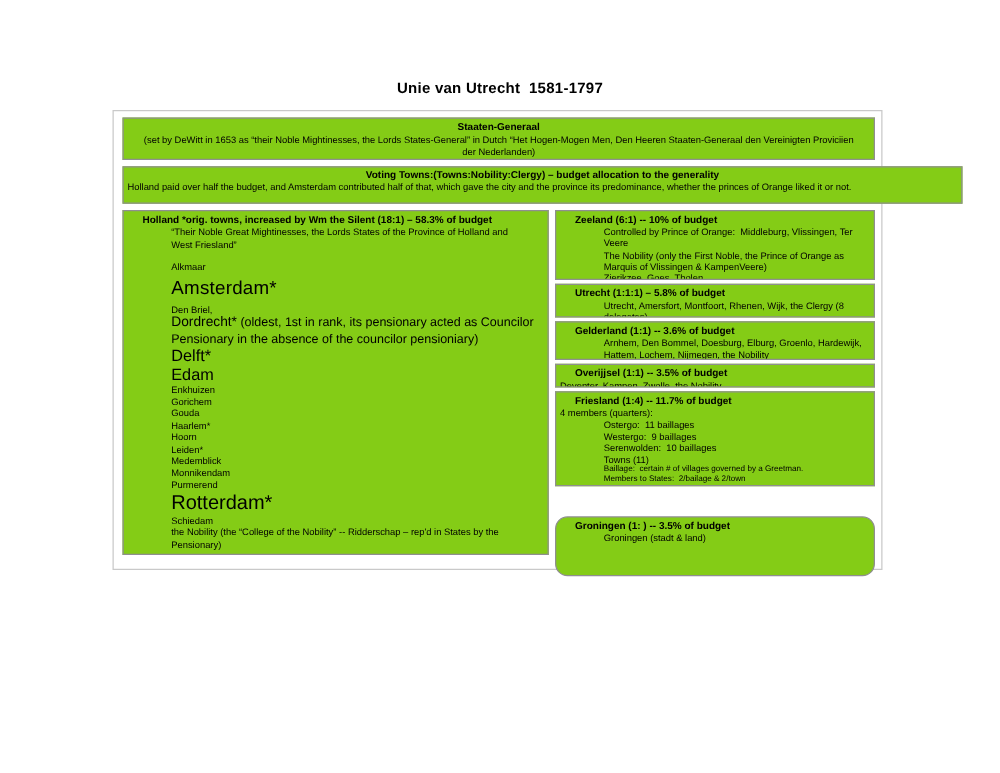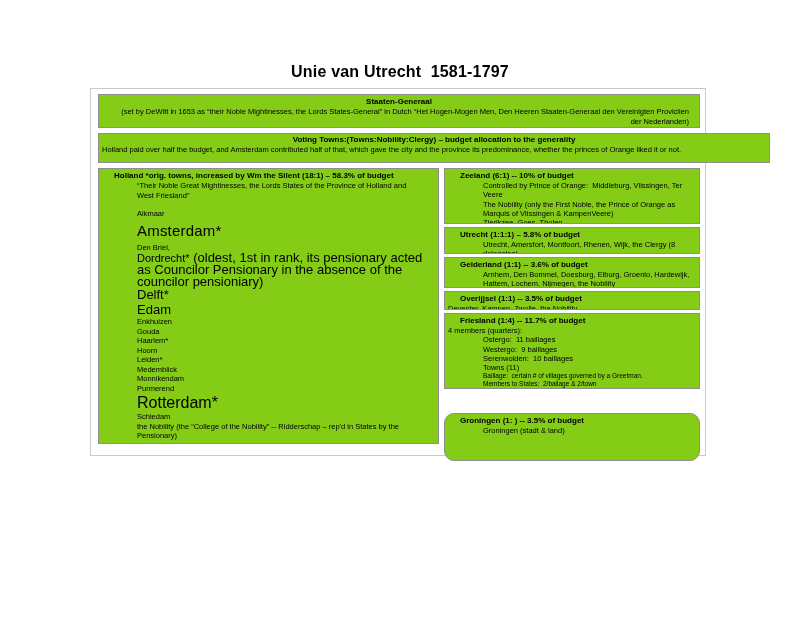--- a/index.html
+++ b/index.html
@@ -2,21 +2,21 @@
 <html><head>
 <meta charset="utf-8">
 <style>
   html,body{margin:0;padding:0;}
   body{
     width:800px;height:618px;background:#ffffff;color:#000;
     font-family:"Liberation Sans", sans-serif;position:relative;overflow:hidden;
   }
   .title{
     position:absolute;top:63px;left:0;width:800px;text-align:center;
-    font-size:16px;font-weight:bold;white-space:pre;letter-spacing:.2px;
+    font-size:12px;font-weight:bold;white-space:pre;letter-spacing:.2px;
   }
   .outer{
     position:absolute;left:90px;top:88px;width:616px;height:368px;
     border:1px solid #c9c9c9;box-sizing:border-box;
   }
   .box{
     position:absolute;border:1px solid #8f8f8f;box-sizing:border-box;
     background:#84cc16;overflow:hidden;
   }
   .staaten{left:7px;top:5px;width:602px;height:34px;text-align:center;}
@@ -25,34 +25,34 @@
   .rightbox{left:353px;width:256px;}
   .zeeland{top:79px;height:56px;}
   .utrecht{top:138px;height:27px;}
   .gelderland{top:168px;height:31px;}
   .overijjsel{top:202px;height:19px;}
   .friesland{top:224px;height:76px;}
   .groningen{top:324px;height:48px;border-radius:10px;}
 
   .bh{font-size:8px;font-weight:bold;line-height:10px;white-space:pre-wrap;padding-left:12px;}
   .bh-center{font-size:8px;font-weight:bold;line-height:10px;text-align:center;margin-top:2px;}
-  .desc-center{font-size:7.5px;line-height:10px;text-align:right;padding:0 10px;white-space:pre-wrap;}
+  .desc-center{font-size:7.5px;line-height:10px;text-align:center;padding:0 10px;white-space:pre-wrap;}
   .desc-left{font-size:7.5px;line-height:9.5px;padding:0 3px;white-space:pre-wrap;}
   .pad{padding:2px 3px 0 3px;}
   .indent{margin-left:35px;margin-right:4px;}
   .line{font-size:7.5px;line-height:9.3px;white-space:pre-wrap;}
   .fine{font-size:6.5px;line-height:7.6px;white-space:pre-wrap;}
   .quote{font-size:7.5px;line-height:9.5px;width:288px;white-space:pre-wrap;}
   .city{white-space:pre-wrap;}
   .sm{font-size:7.5px;line-height:9.5px;}
   .md{font-size:11px;line-height:12px;}
   .lg{font-size:13px;line-height:15px;}
   .xl{font-size:15px;line-height:24px;letter-spacing:.2px;}
   .xl2{font-size:16px;line-height:19px;}
-  .sm-inline{font-size:13px;}
+  .sm-inline{font-size:10px;}
   .dordrecht{width:296px;line-height:10.5px;}
   .nobility{width:292px;}
   .mt{margin-top:9px;}
 </style>
 </head>
 <body>
 
 <div class="title">Unie van Utrecht  1581-1797</div>
 
 <div class="outer">
@@ -72,20 +72,21 @@
       <div class="bh">Holland *orig. towns, increased by Wm the Silent (18:1) – 58.3% of budget</div>
       <div class="indent">
         <div class="quote">“Their Noble Great Mightinesses, the Lords States of the Province of Holland and West Friesland”</div>
         <div class="city sm mt">Alkmaar</div>
         <div class="city xl">Amsterdam*</div>
         <div class="city sm">Den Briel,</div>
         <div class="city dordrecht"><span class="md">Dordrecht*</span><span class="sm-inline"> (oldest, 1st in rank, its pensionary acted as Councilor Pensionary in the absence of the councilor pensioniary)</span></div>
         <div class="city lg">Delft*</div>
         <div class="city lg">Edam</div>
         <div class="city sm">Enkhuizen</div>
+        <div class="city sm">Gorichem</div>
         <div class="city sm">Gouda</div>
         <div class="city sm">Haarlem*</div>
         <div class="city sm">Hoorn</div>
         <div class="city sm">Leiden*</div>
         <div class="city sm">Medemblick</div>
         <div class="city sm">Monnikendam</div>
         <div class="city sm">Purmerend</div>
         <div class="city xl2">Rotterdam*</div>
         <div class="city sm">Schiedam</div>
         <div class="city sm nobility">the Nobility (the “College of the Nobility” -- Ridderschap – rep'd in States by the Pensionary)</div>

